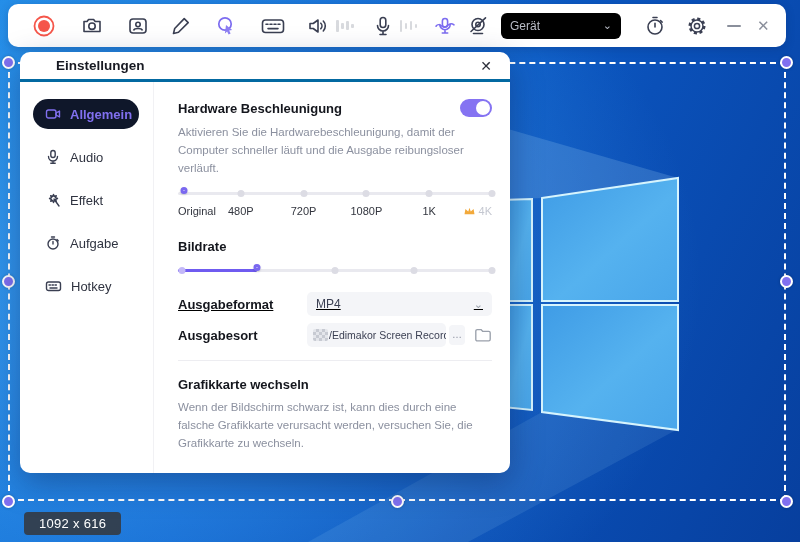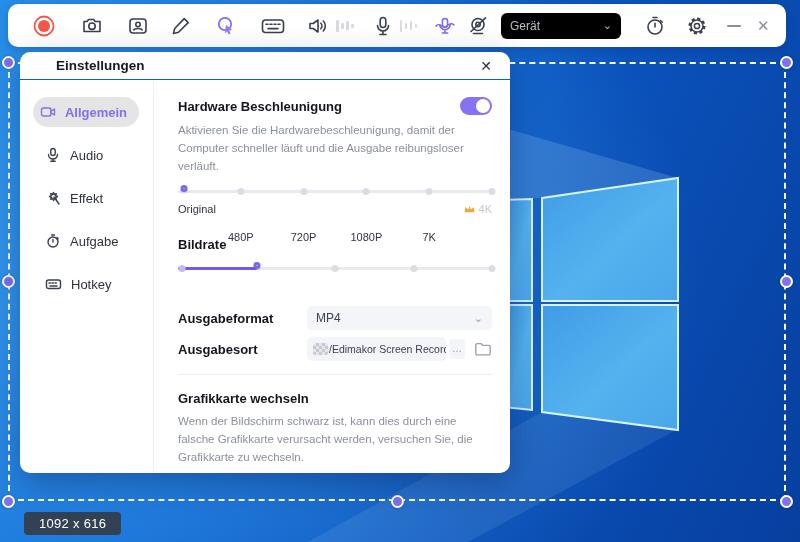--- a/index.html
+++ b/index.html
@@ -48,35 +48,35 @@
   .device-select .chev{margin-left:auto;font-size:11px;color:#b9bcc6;line-height:1;}
   .win-min{width:14px;height:2px;background:#8a8f9b;border-radius:1px;}
   .win-close{font-size:15px;color:#8a8f9b;line-height:1;}
   
   .dialog{
     position:absolute;left:20px;top:52px;width:490px;height:421px;z-index:6;
     background:#fff;border-radius:10px;overflow:hidden;
     box-shadow:0 10px 32px rgba(8,30,80,.38);
   }
   .dlg-titlebar{
-    height:27px;border-bottom:1px solid #0369a1;display:flex;align-items:center;
+    height:27px;border-bottom:3px solid #0369a1;display:flex;align-items:center;
     padding:0 18px 0 36px;
   }
   .dlg-title{font-size:13.5px;font-weight:bold;color:#17192284;color:#171922;}
   .dlg-close{margin-left:auto;font-size:14px;color:#2c2f3a;background:none;border:none;padding:0;}
   .dlg-body{display:flex;height:393px;}
   
   .sidebar{width:134px;border-right:1px solid #f1f1f4;padding-top:17px;box-sizing:border-box;}
   .side-item{
     height:30px;margin:0 0 13px 13px;width:106px;border-radius:16px;
     display:flex;align-items:center;gap:9px;padding:0 12px;box-sizing:border-box;
     font-size:13px;color:#2f3340;background:none;border:none;
   }
   .side-item svg{flex:0 0 auto;}
-  .side-item.sel{background:#e5e5e5;color:#8170f0;font-weight:bold;justify-content:flex-end;}
+  .side-item.sel{background:#0f172a;color:#8170f0;font-weight:bold;}
   
   .content{flex:1;padding:17px 18px 0 24px;box-sizing:border-box;}
   .sec-title{font-size:13px;font-weight:bold;color:#14161d;}
   .hw-row{display:flex;align-items:center;}
   .hw-row .sec-title{flex:1;}
   .toggle{width:32px;height:18px;border-radius:9px;background:#cfd2da;position:relative;border:none;padding:0;}
   .toggle[data-state="on"]{background:#8573f2;}
   .toggle .knob{position:absolute;top:2px;width:14px;height:14px;border-radius:50%;background:#fff;left:2px;}
   .toggle[data-state="on"] .knob{left:auto;right:2px;}
   .desc{font-size:11.5px;color:#8b909f;line-height:1.55;margin-top:7px;}
@@ -86,21 +86,21 @@
   .slider .fill{position:absolute;left:0;top:5px;height:3px;background:#6f5bf0;border-radius:2px;}
   .slider .dot{position:absolute;top:3px;width:7px;height:7px;border-radius:50%;background:#dcdce4;transform:translateX(-50%);}
   .slider .dot.lit{background:#c3b8f8;}
   .slider .thumb{
     position:absolute;top:0;width:7px;height:7px;border-radius:50%;
     background:#fff;border:3px solid #7a68f0;transform:translateX(-50%);
     box-shadow:0 1px 2px rgba(0,0,0,.15);padding:0;
   }
   .ticks{position:relative;height:16px;margin-top:6px;font-size:11px;color:#33363f;}
   .ticks .t{position:absolute;top:0;white-space:nowrap;display:flex;align-items:center;gap:3px;}
-  .ticks .mid{transform:translateX(-50%);margin-top:28px;}
+  .ticks .mid{transform:translateX(-50%);}
   .ticks .dim{color:#c4c7d0;}
   
   .field-row{display:flex;align-items:center;margin-top:0;}
   .field-row .sec-title{flex:1;}
   .select-box{
     width:185px;height:24px;background:#f4f5f8;border-radius:5px;border:none;
     display:flex;align-items:center;padding:0 9px;box-sizing:border-box;
     font-size:12px;color:#3a3f52;
   }
   .select-box .chev{margin-left:auto;color:#9aa0ab;font-size:11px;line-height:1;}
@@ -114,21 +114,21 @@
     display:inline-block;width:15px;height:12px;margin-right:1px;border-radius:2px;flex:0 0 auto;
     background-image:
       linear-gradient(45deg,#c7cad2 25%,transparent 25%,transparent 75%,#c7cad2 75%),
       linear-gradient(45deg,#c7cad2 25%,#e4e6eb 25%,#e4e6eb 75%,#c7cad2 75%);
     background-size:6px 6px;background-position:0 0,3px 3px;
   }
   .more-btn{width:16px;height:20px;margin-left:3px;background:#f4f5f8;border:none;border-radius:4px;
     color:#8a8f9e;font-size:10px;line-height:1;padding:0;}
   .folder-btn{background:none;border:none;padding:0;margin-left:9px;display:flex;}
   .divider{border-top:1px solid #ededf1;margin-top:13px;}
-  .mt16{margin-top:16px;}.mt18{margin-top:18px;}.mt20{margin-top:32px;}.mt13{margin-top:7px;}
+  .mt16{margin-top:16px;}.mt18{margin-top:18px;}.mt20{margin-top:16px;text-decoration:underline;}.mt13{margin-top:7px;}
 </style>
 </head>
 <body>
 
 <div class="desktop">
   <svg class="win-logo" width="800" height="542" viewBox="0 0 800 542">
     <defs>
       <linearGradient id="pane" x1="0" y1="0" x2="1" y2="1">
         <stop offset="0" stop-color="#3f9ce6"></stop>
           <stop offset=".55" stop-color="#55b2ef"></stop>
@@ -317,21 +317,21 @@
         <span class="dot" style="left:60%"></span>
         <span class="dot" style="left:80%"></span>
         <span class="dot" style="left:100%"></span>
         <button class="thumb" style="left:0%;margin-left:6px"></button>
       </div>
       <div class="ticks">
         <span class="t" style="left:0">Original</span>
         <span class="t mid" style="left:20%">480P</span>
         <span class="t mid" style="left:40%">720P</span>
         <span class="t mid" style="left:60%">1080P</span>
-        <span class="t mid" style="left:80%">7K</span>
+        <span class="t mid" style="left:80%">1K</span>
         <span class="t" style="right:0">
           <svg width="13" height="10" viewBox="0 0 15 12">
               <path d="M1.5 10L2.6 3.6 6 6.6 7.5 2l1.5 4.6 3.4-3L13.5 10z" fill="#f2a93b"></path>
             </svg>
           <span class="dim">4K</span>
         </span>
       </div>
 
       <div class="sec-title mt18">Bildrate</div>
       <div class="slider">

